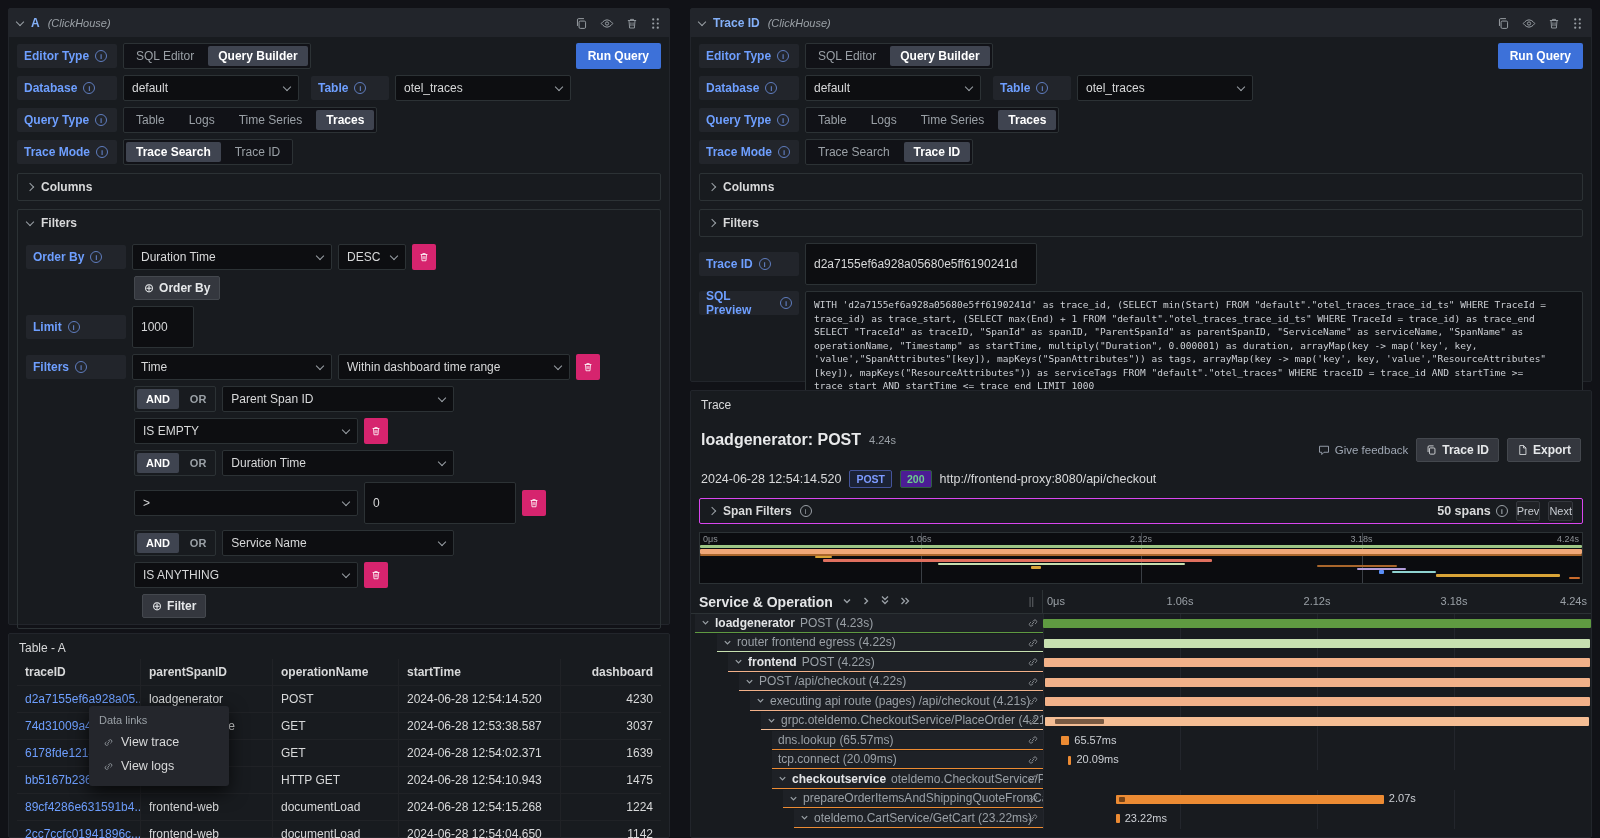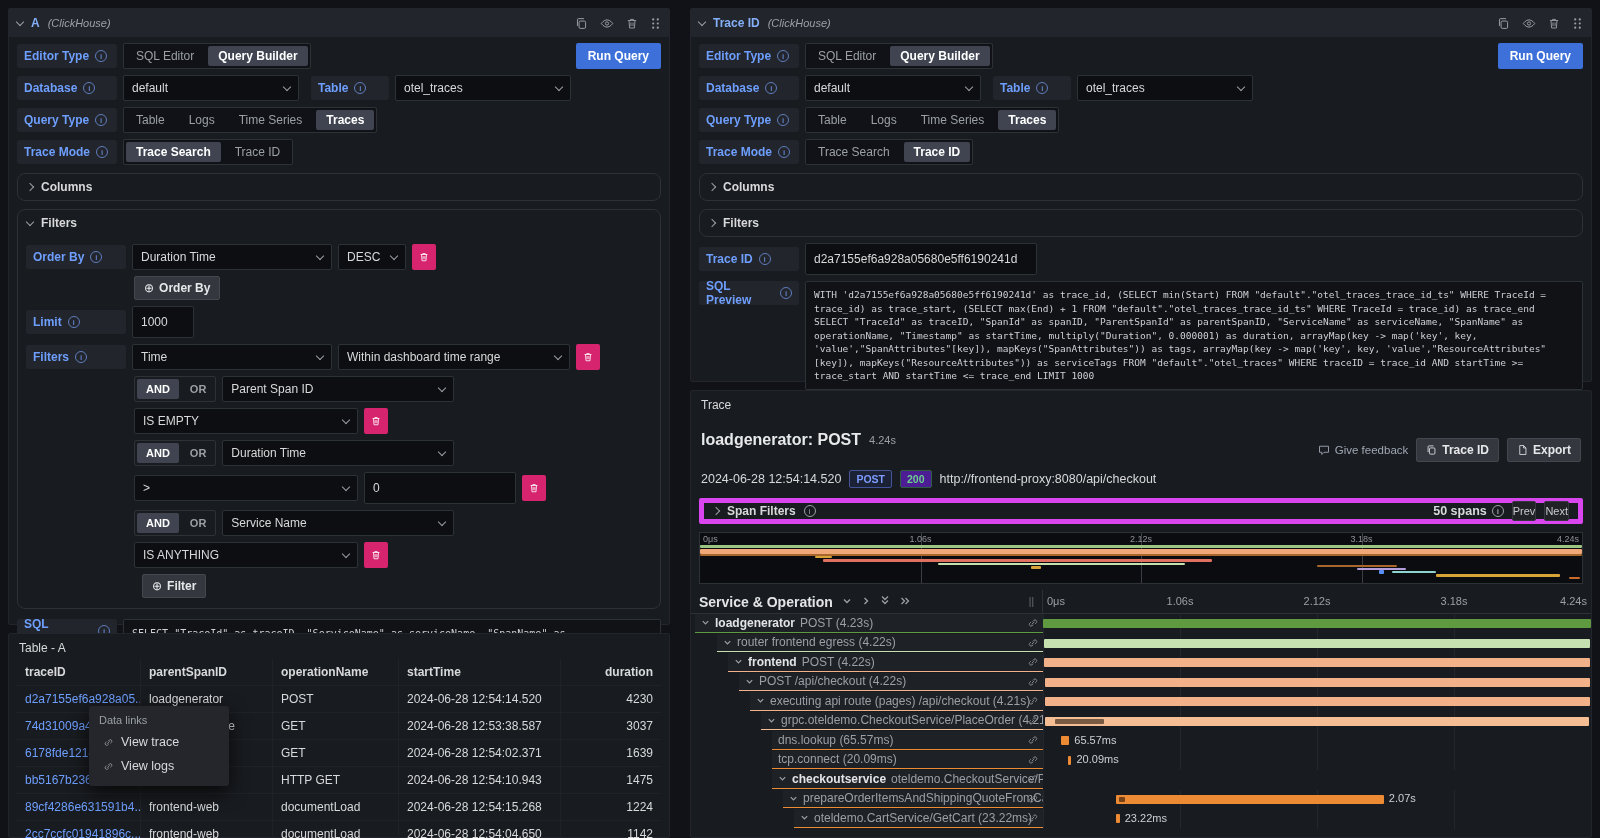--- a/index.html
+++ b/index.html
@@ -18,26 +18,26 @@
   .erow { display:flex; align-items:center; gap:6px; margin:6px 8px 0 8px; }
   .lbl { width:100px; min-width:100px; height:24px; background:#22252b; color:#6e9fff; font-weight:bold; font-size:12px; display:flex; align-items:center; padding:0 7px; gap:6px; border-radius:2px; }
   .lbl.auto { width:auto; min-width:78px; }
   .info { width:12px; height:12px; min-width:12px; border:1px solid #5f7dbf; border-radius:50%; font-size:8px; color:#5f7dbf; display:inline-flex; align-items:center; justify-content:center; font-style:normal; }
   .info.gray { border-color:#9aa0a6; color:#9aa0a6; }
   .seg { display:flex; border:1px solid #2c3235; border-radius:2px; height:26px; background:#111217; }
   .seg .opt { padding:0 12px; display:flex; align-items:center; color:#9aa0a6; font-size:12px; cursor:pointer; }
   .seg .opt.sel { background:#44495230; background:#3f4450; color:#fff; font-weight:bold; border-radius:2px; margin:2px; padding:0 10px; }
   .sel-box { height:26px; background:#0d0e11; border:1px solid #2c3235; border-radius:2px; display:flex; align-items:center; padding:0 8px; color:#d8d9da; font-size:12px; }
   .sel-box .caret { margin-left:auto; }
-  .input { height:32px; background:#0d0e11; border:1px solid #2c3235; border-radius:2px; color:#d8d9da; font-size:12px; padding:0 8px; font-family:"Liberation Sans",sans-serif; }
+  .input { height:42px; background:#0d0e11; border:1px solid #2c3235; border-radius:2px; color:#d8d9da; font-size:12px; padding:0 8px; font-family:"Liberation Sans",sans-serif; }
   .btn-primary { background:#3d71d9; color:#fff; font-weight:bold; font-size:12px; border:none; border-radius:2px; height:26px; padding:0 12px; margin-left:auto; cursor:pointer; }
   .btn-danger { width:24px; height:26px; background:#d6246e; border:none; border-radius:2px; display:flex; align-items:center; justify-content:center; cursor:pointer; }
   .btn-ghost { height:24px; background:#34373e; border:1px solid #44484e; border-radius:2px; color:#e6e8ea; font-weight:bold; font-size:12px; display:inline-flex; align-items:center; gap:5px; padding:0 9px; cursor:pointer; }
   .btn-sec { height:26px; background:#282b31; border:1px solid #34373d; border-radius:2px; color:#d8d9da; font-size:12px; display:inline-flex; align-items:center; gap:6px; padding:0 10px; cursor:pointer; }
-  .collapse-box { border:1px solid #2c3235; border-radius:8px; margin:8px 8px 0 8px; }
+  .collapse-box { border:1px solid #2c3235; border-radius:2px; margin:8px 8px 0 8px; }
   .collapse-head { height:26px; display:flex; align-items:center; gap:8px; padding:0 9px; font-weight:bold; font-size:12px; color:#d8d9da; cursor:pointer; }
   .andor { display:flex; border:1px solid #2c3235; border-radius:2px; height:26px; }
   .andor .opt { padding:0 9px; display:flex; align-items:center; color:#9aa0a6; font-size:11px; font-weight:bold; }
   .andor .opt.sel { background:#3f4450; color:#fff; margin:2px; border-radius:2px; }
   .code { background:#101216; border:1px solid #2c3235; border-radius:2px; font-family:"DejaVu Sans Mono", monospace; color:#cdd0d5; padding:6px 8px; }
   .code.left-sql { font-size:10px; line-height:16px; }
   .code.right-sql { font-size:9.5px; line-height:13.5px; }
   
   .ttl { font-size:12px; color:#d8d9da; padding:7px 10px 4px 10px; }
   .tgrid { margin:0 8px; }
@@ -57,21 +57,21 @@
   
   .trace-title-row { display:flex; align-items:center; gap:8px; padding:8px 10px 0 10px; }
   .trace-main-title { font-size:16px; font-weight:bold; color:#e8e9ea; }
   .trace-dur { font-size:11px; color:#9aa0a6; }
   .trace-right { margin-left:auto; display:flex; align-items:center; gap:8px;margin-top:20px; }
   .feedback { color:#9fa7b3; font-size:11.5px; display:flex; gap:5px; align-items:center; cursor:pointer; }
   .sub-row { display:flex; align-items:center; gap:8px; padding:8px 10px 0 10px; font-size:12.5px; }
   .badge { font-size:10.5px; font-weight:bold; border-radius:2px; padding:2px 6px; }
   .badge.method { color:#7e9bff; border:1px solid #44549a; background:#1b2235; }
   .badge.status { color:#6ccf8e; border:1px solid #2e5e41; background:#4c1d95; }
-  .sf-row { margin:10px 8px 0 8px; border:5px solid #d946ef; border-radius:2px; height:26px; display:flex; align-items:center; padding:0 9px; gap:8px; }
+  .sf-row { margin:10px 8px 0 8px; border:1px solid #d946ef; border-radius:2px; height:26px; display:flex; align-items:center; padding:0 9px; gap:8px; }
   .sf-right { margin-left:auto; display:flex; align-items:center; gap:8px; }
   .spancount { font-weight:bold; font-size:12.5px; display:flex; gap:5px; align-items:center; }
   .btn-mini { height:20px; background:#202226; border:1px solid #34373d; border-radius:2px; color:#c7cbd1; font-size:11px; padding:0 0; cursor:pointer; }
   .minimap { position:relative; margin:8px 8px 0 8px; height:52px; background:#0b0c0f; border:1px solid #2c3235; }
   .mtick { position:absolute; top:1px; font-size:9px; color:#8e9297; z-index:2; }
   .mgrid { position:absolute; top:0; bottom:0; width:1px; background:#3a3f45; }
   .mbars { position:absolute; left:0; right:0; top:11px; bottom:0; }
   .mbar { position:absolute; border-radius:1px; }
   
   .tl-head { display:flex; height:24px; margin:6px 0 0 0; border-bottom:1px solid #2c3235; }
@@ -356,21 +356,21 @@
   </div>
 
   <div class="panel" style="left:8px; top:633px; width:662px; height:205px;">
     <div class="ttl">Table - A</div>
     <div class="tgrid">
       <div class="thead">
         <div class="tcell c0">traceID</div>
         <div class="tcell c1">parentSpanID</div>
         <div class="tcell c2">operationName</div>
         <div class="tcell c3">startTime</div>
-        <div class="tcell c4">duration</div>
+        <div class="tcell c4">dashboard</div>
       </div>
       <div>
           <div class="trow">
             <div class="tcell c0">d2a7155ef6a928a05...</div>
             <div class="tcell c1">loadgenerator</div>
             <div class="tcell c2">POST</div>
             <div class="tcell c3">2024-06-28 12:54:14.520</div>
             <div class="tcell c4">4230</div>
           </div>
           <div class="trow">

